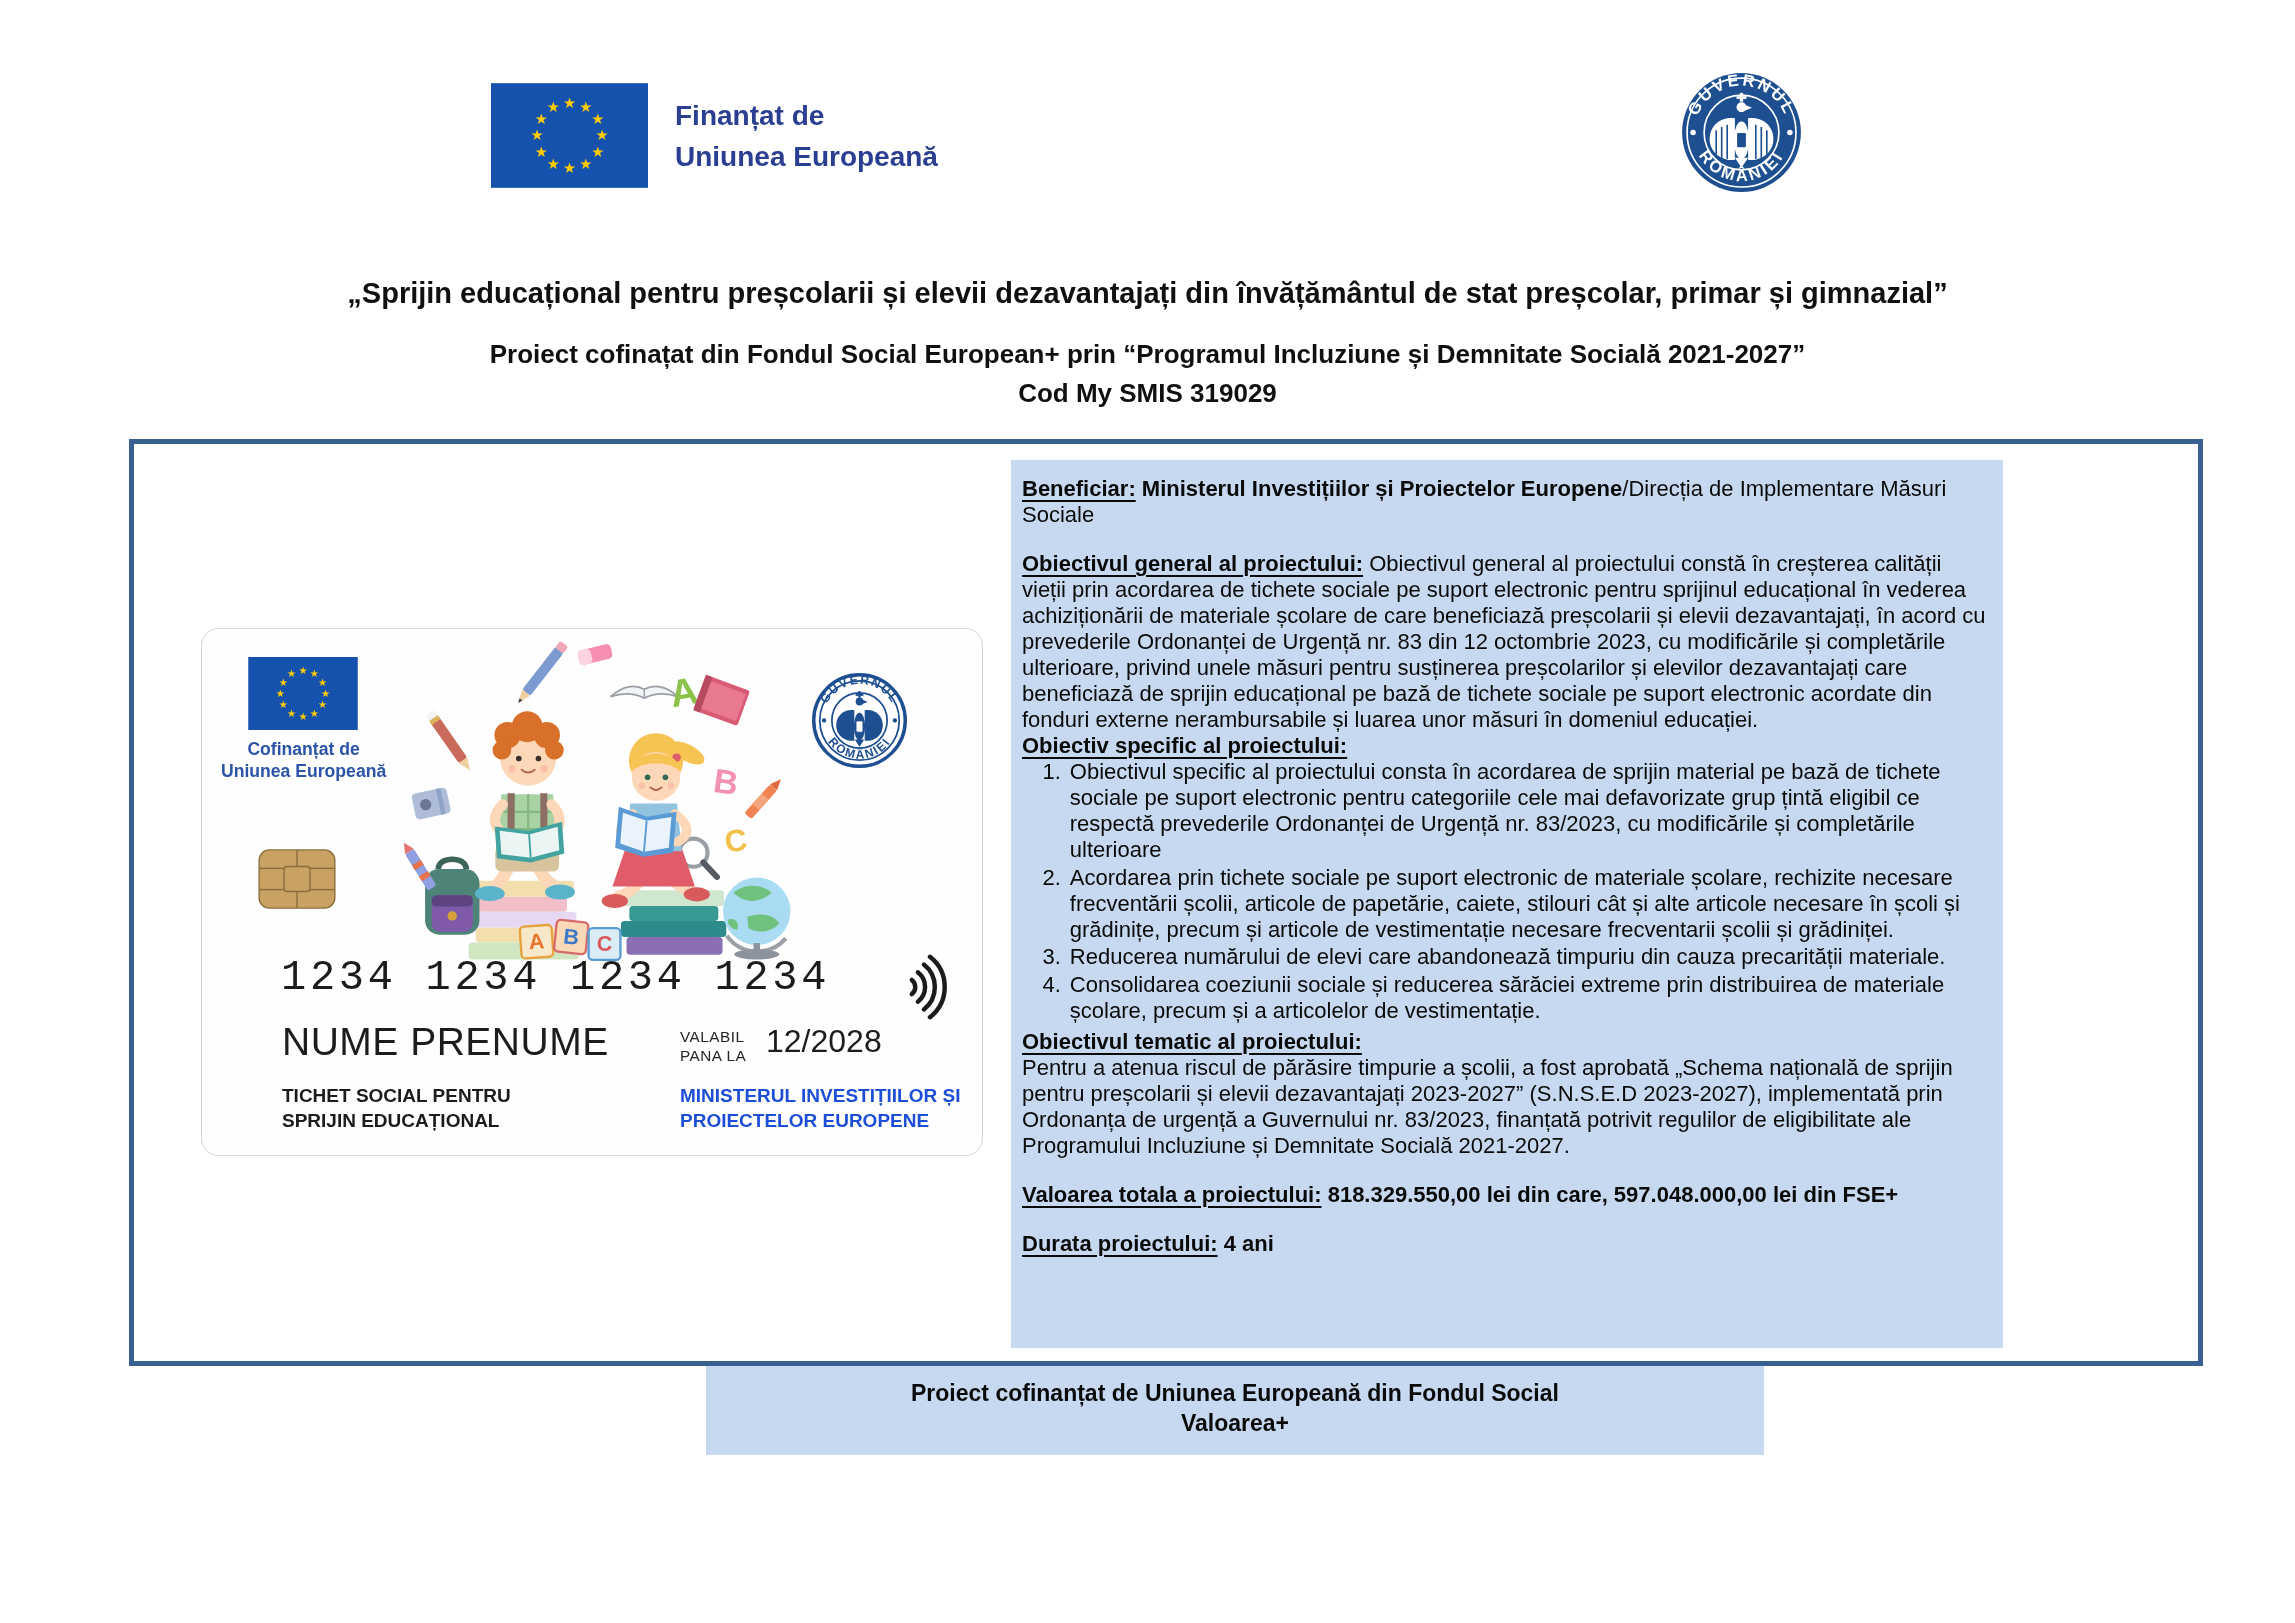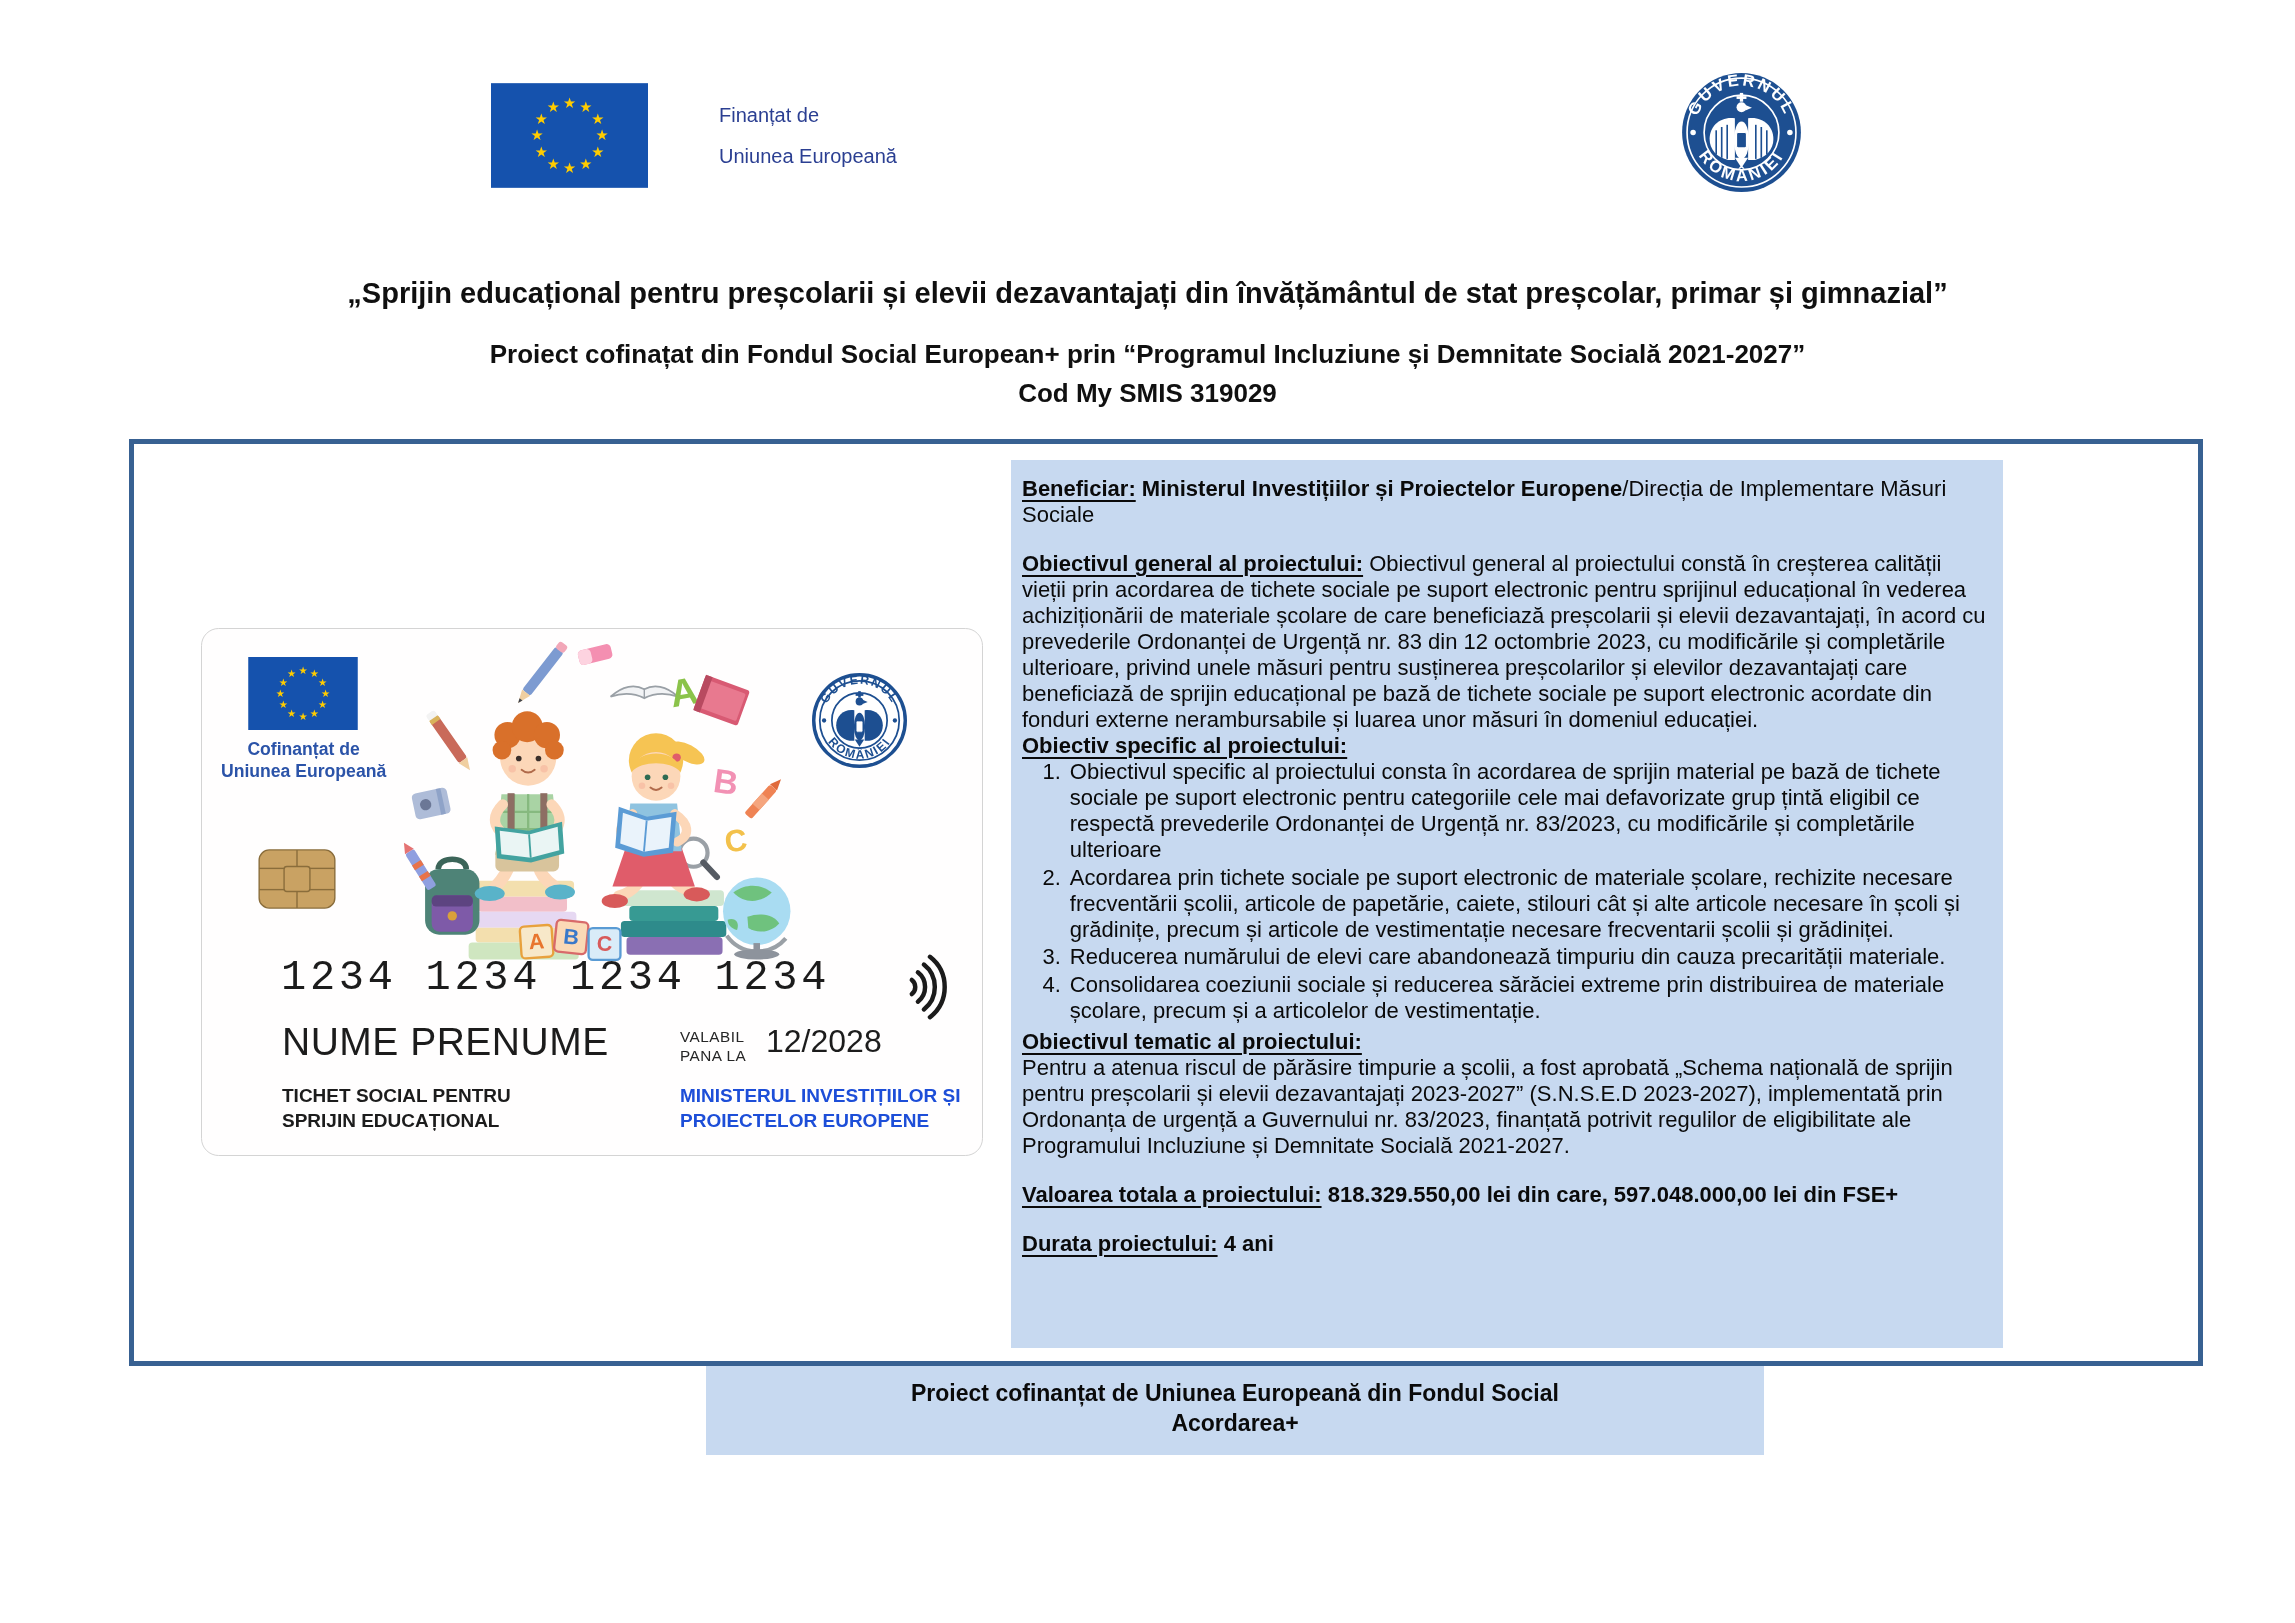--- a/index.html
+++ b/index.html
@@ -2,21 +2,21 @@
 <html style="font-size:7.4px"><head>
 <meta charset="utf-8">
 <style>
   html,body{margin:0;padding:0;background:#ffffff;}
   .page{position:relative;width:2295px;height:1623px;background:#ffffff;overflow:hidden;
         font-family:"Liberation Sans",sans-serif;color:#111111;}
 
   
   .eu-logo-block{position:absolute;left:491px;top:83px;display:flex;align-items:center;gap:27px;}
   .eu-flag{width:157px;height:105px;display:block;}
-  .eu-funding-text{font-size:20px;font-weight:normal;color:#2b3f92;line-height:41px;white-space:nowrap;margin-left:44px;}
+  .eu-funding-text{font-size:28px;font-weight:bold;color:#2b3f92;line-height:41px;white-space:nowrap;}
   .gov-seal-header{position:absolute;left:1681px;top:72px;width:121px;height:121px;}
 
   .title{position:absolute;left:0;top:277px;width:100%;text-align:center;
          font-size:29px;font-weight:bold;color:#101010;}
   .subtitle{position:absolute;left:0;width:100%;text-align:center;font-size:26px;font-weight:bold;color:#101010;}
   .subtitle.s1{top:339px;}
   .subtitle.s2{top:378px;}
 
   
   .main-box{position:absolute;left:129px;top:439px;width:2074px;height:927px;
@@ -406,17 +406,17 @@
     <p>
       <span class="hd">Valoarea totala a proiectului:</span><span class="b"> 818.329.550,00 lei din care, 597.048.000,00 lei din FSE+</span>
     </p>
     <p>
       <span class="hd">Durata proiectului:</span><span class="b"> 4 ani</span>
     </p>
   </div>
 
   <div class="bottom-bar">
     <div>Proiect cofinanțat de Uniunea Europeană din Fondul Social</div>
-    <div>Acordarea+</div>
+    <div>Valoarea+</div>
   </div>
 
 </div>
 
 
 </body></html>

